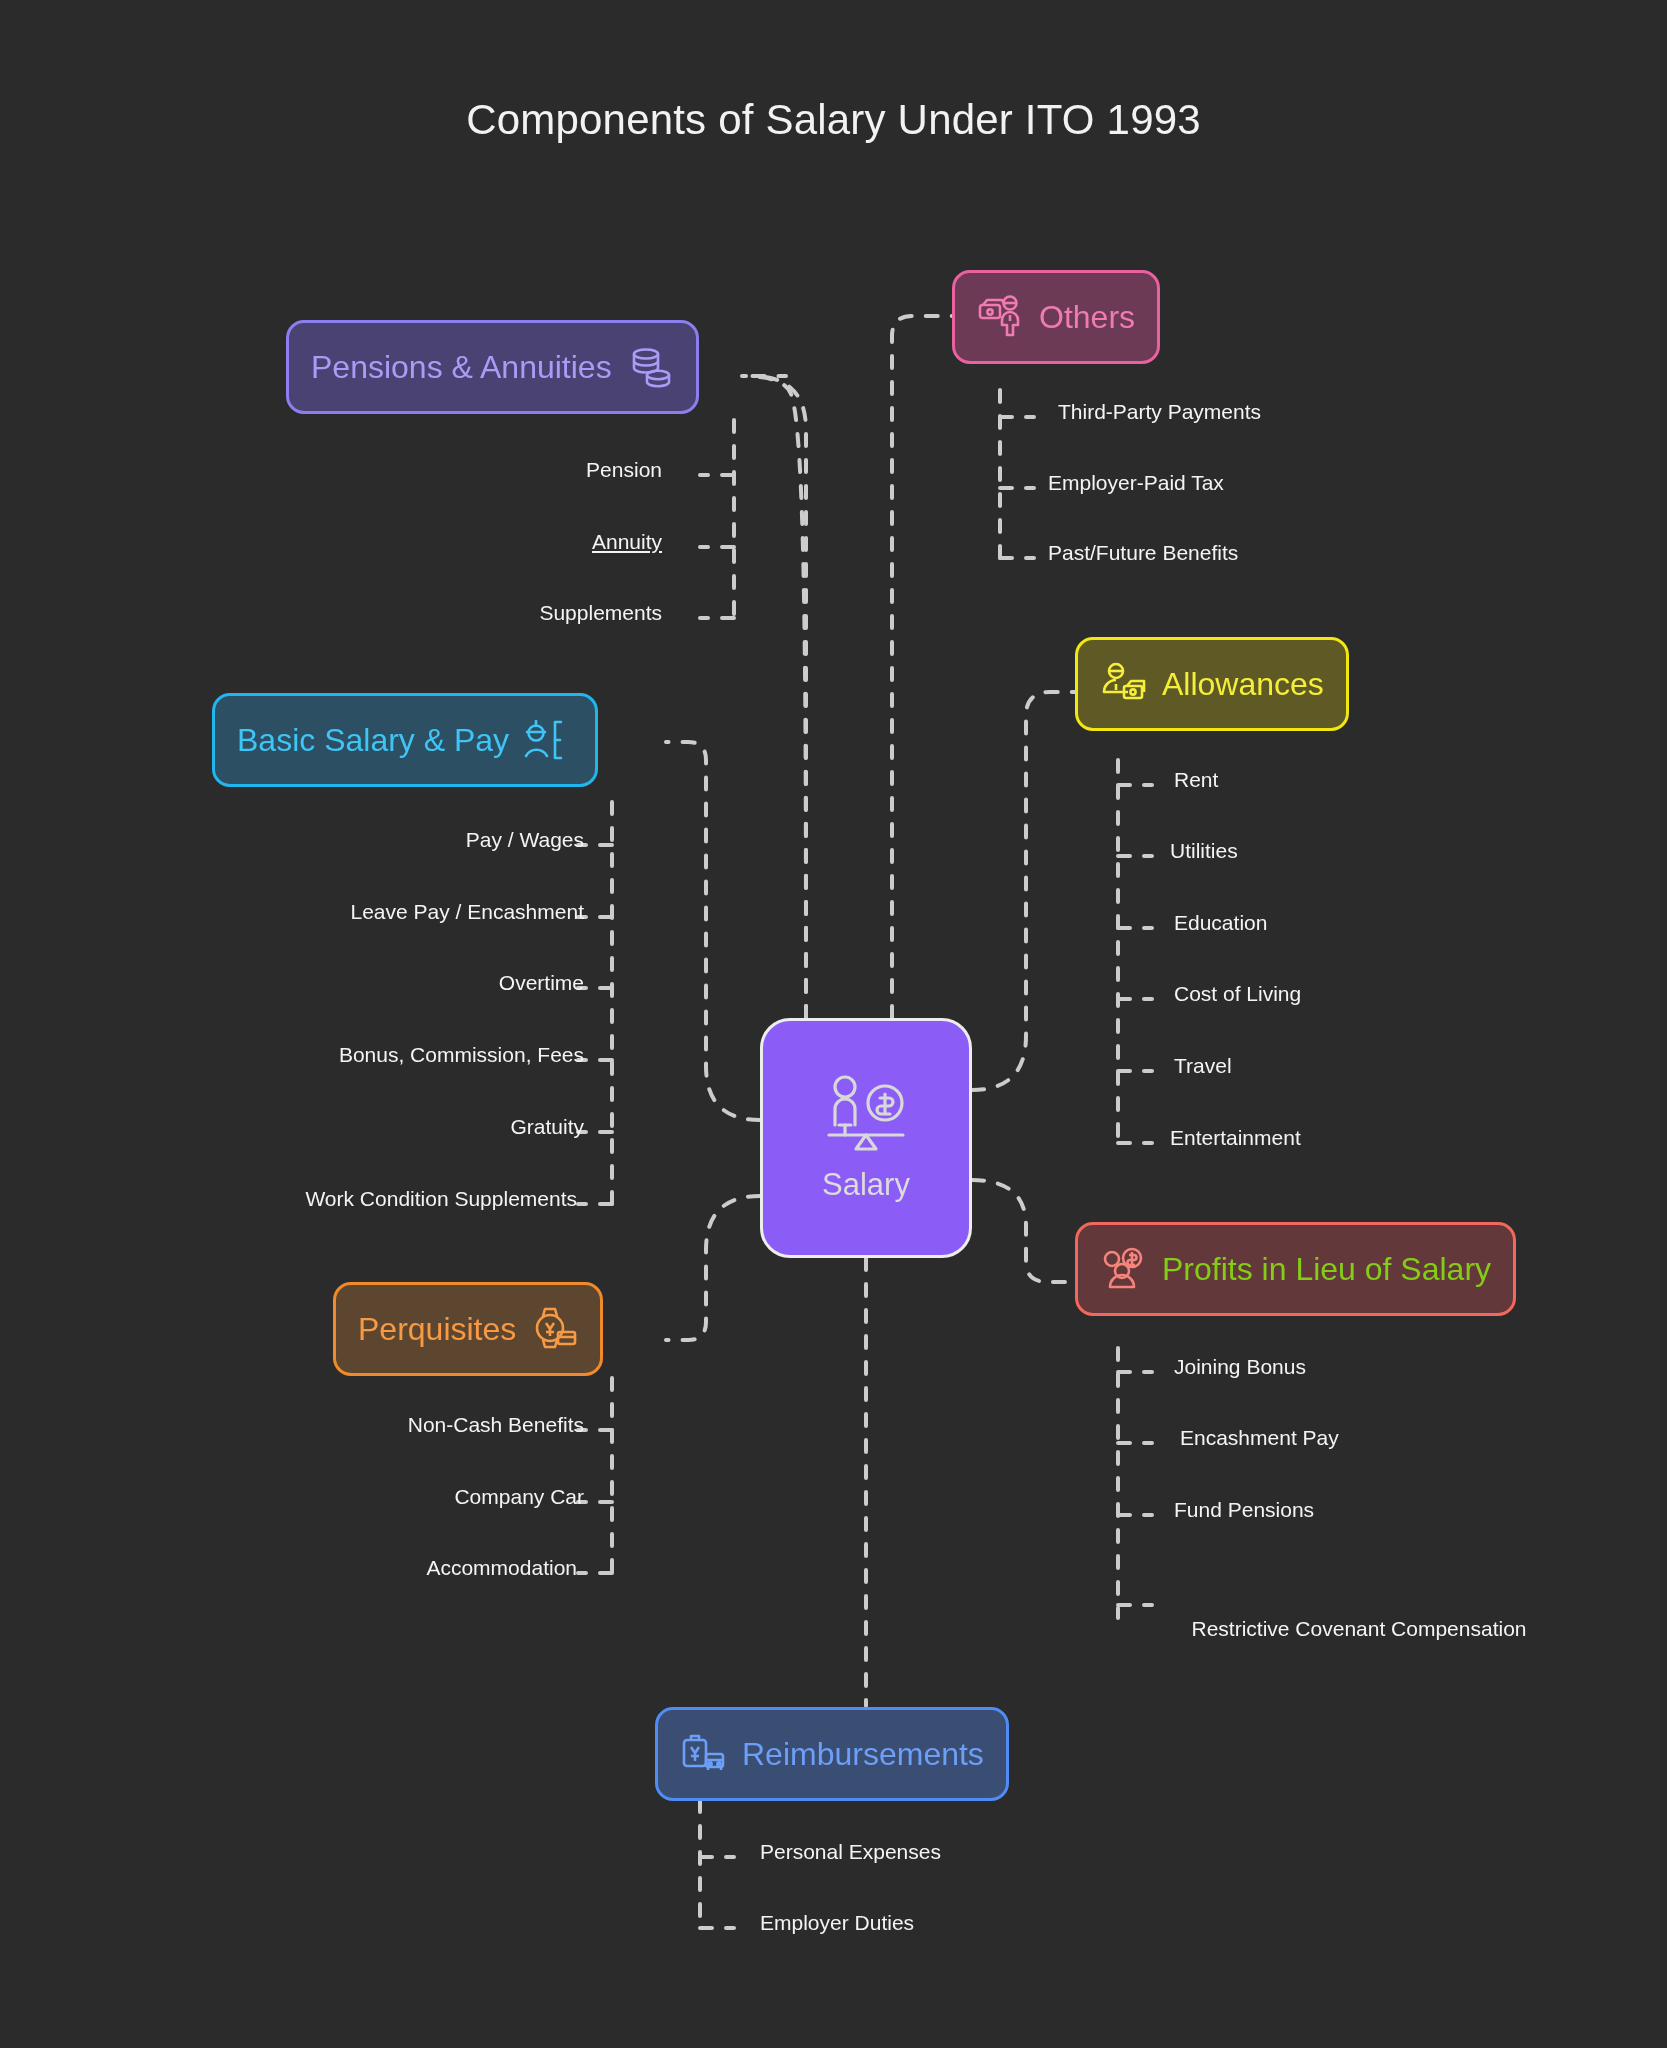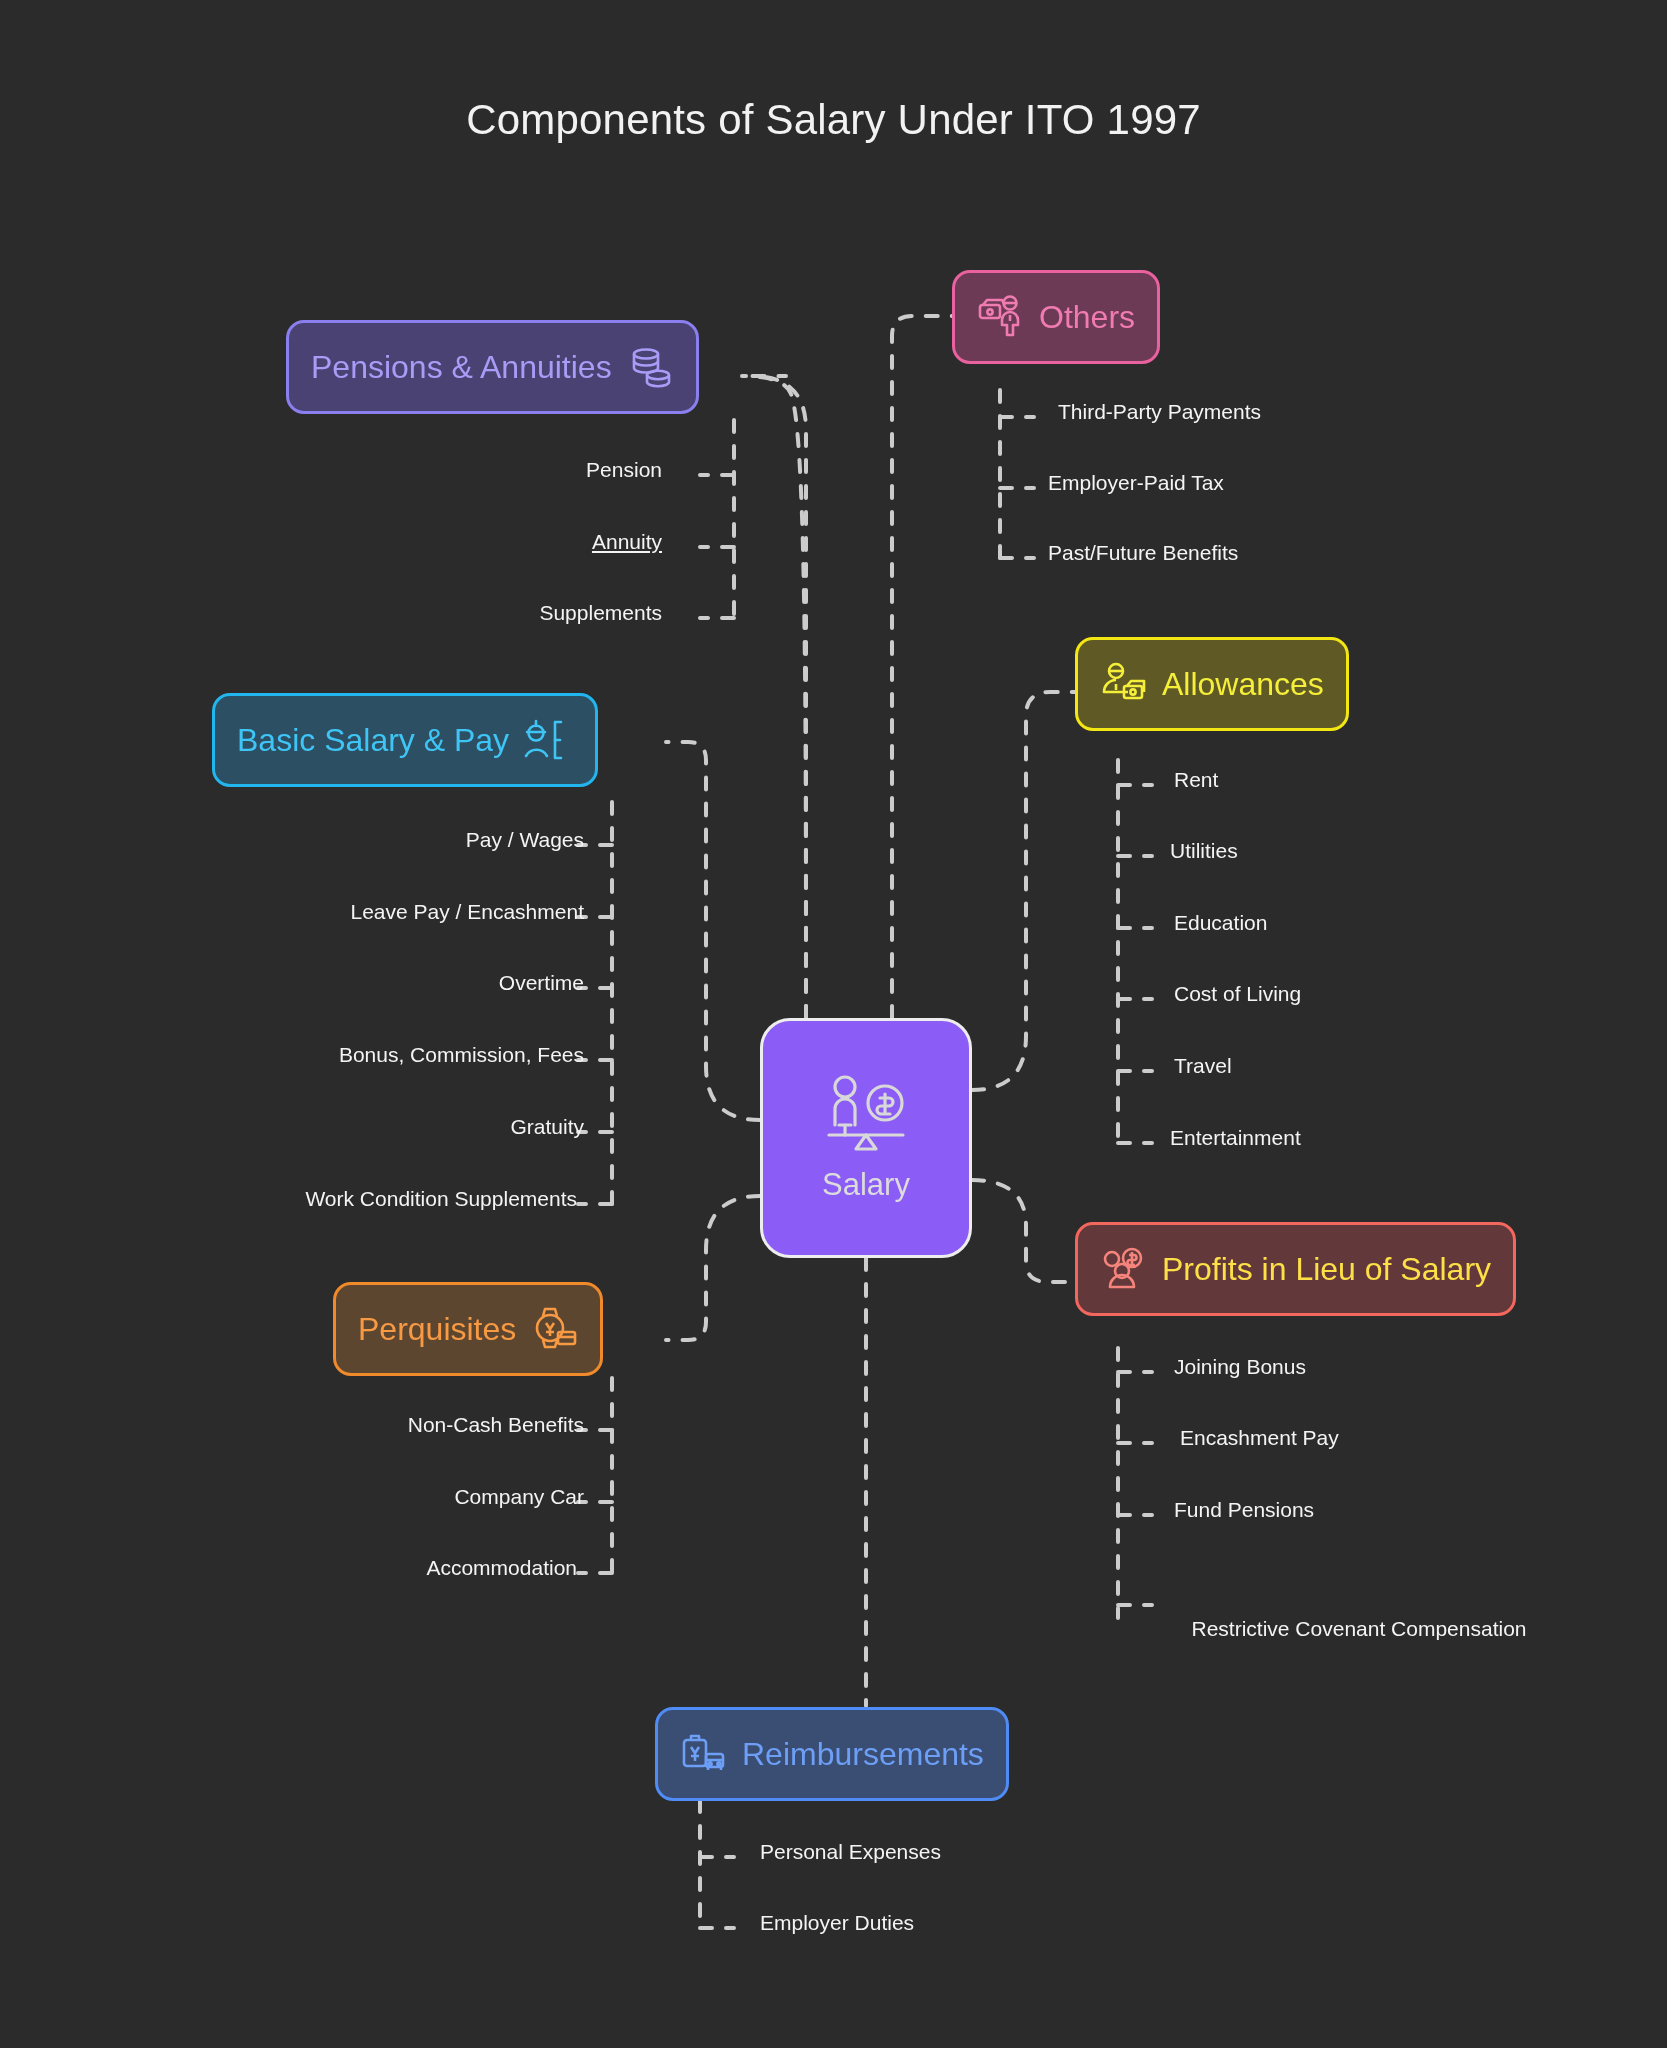--- a/index.html
+++ b/index.html
@@ -140,21 +140,21 @@
       <path d="M 1118 1443 L 1152 1443"></path>
       <path d="M 1118 1515 L 1152 1515"></path>
       <path d="M 1118 1605 L 1152 1605"></path>
 
       <path d="M 700 1800 L 700 1930"></path>
       <path d="M 700 1857 L 734 1857"></path>
       <path d="M 700 1928 L 734 1928"></path>
     </g>
   </svg>
 
-  <div class="title">Components of Salary Under ITO 1997</div>
+  <div class="title">Components of Salary Under ITO 1993</div>
 
   <div class="center-node">
     <span class="nicon">
       <svg width="86" height="80" viewBox="0 0 86 80" fill="none" stroke="#d8d8d8" stroke-width="3.2" stroke-linecap="round" stroke-linejoin="round">
         <circle cx="22" cy="14" r="10"></circle>
         <path d="M12 52 v-16 a10 10 0 0 1 20 0 v16"></path>
         <path d="M16 52 h12"></path>
         <path d="M22 52 v10"></path>
         <circle cx="62" cy="30" r="17"></circle>
         <path d="M62 21 v18 M57 25 h9 a4 4 0 0 1 0 8 h-8 a4 4 0 0 0 0 8 h9"></path>
@@ -260,21 +260,21 @@
   <div class="node" style="left:1075px; top:1222px; border-color:#f2675e; background:#63383a;">
     <span class="nicon">
       <svg width="48" height="48" viewBox="0 0 48 48" fill="none" stroke="#f4847c" stroke-width="2.6" stroke-linejoin="round">
         <circle cx="32" cy="13" r="9"></circle>
         <path d="M32 7 v12 M29 10 h5 a2.5 2.5 0 0 1 0 5 h-4 a2.5 2.5 0 0 0 0 5 h5"></path>
         <circle cx="12" cy="14" r="7"></circle>
         <circle cx="22" cy="26" r="7"></circle>
         <path d="M10 42 a12 12 0 0 1 24 0 z"></path>
       </svg>
     </span>
-    <span class="nlabel" style="color:#fde047;">Profits in Lieu of Salary</span>
+    <span class="nlabel" style="color:#84cc16;">Profits in Lieu of Salary</span>
   </div>
   <div class="leaf" style="left:1174px; top:1354px;">Joining Bonus</div>
   <div class="leaf" style="left:1180px; top:1425px;">Encashment Pay</div>
   <div class="leaf" style="left:1174px; top:1497px;">Fund Pensions</div>
   <div class="leaf two" style="left:1174px; top:1568px;">Restrictive Covenant Compensation</div>
 
   <div class="node" style="left:655px; top:1707px; border-color:#4f8cf5; background:#3a4d73;">
     <span class="nicon">
       <svg width="48" height="48" viewBox="0 0 48 48" fill="none" stroke="#6d9ff7" stroke-width="2.6" stroke-linejoin="round">
         <rect x="4" y="10" width="22" height="26" rx="3"></rect>

